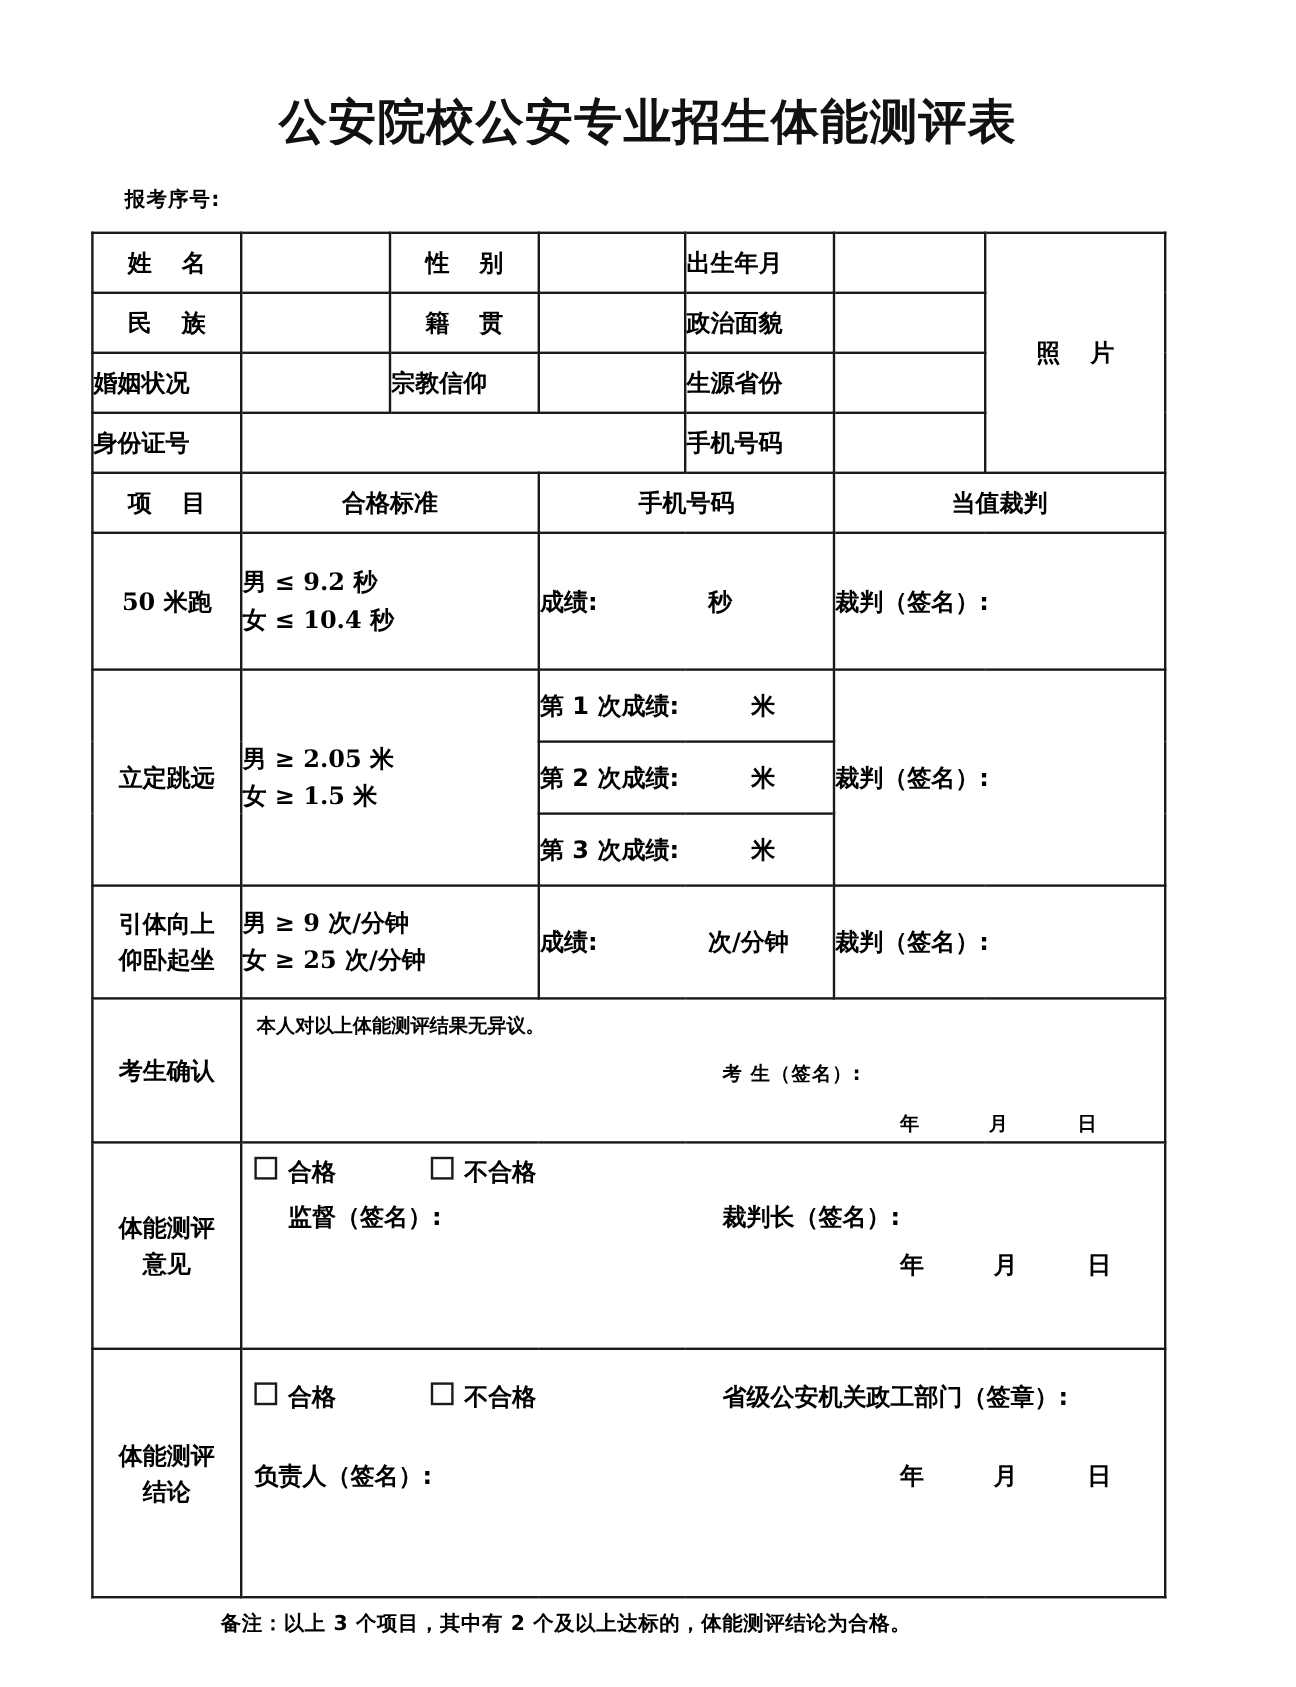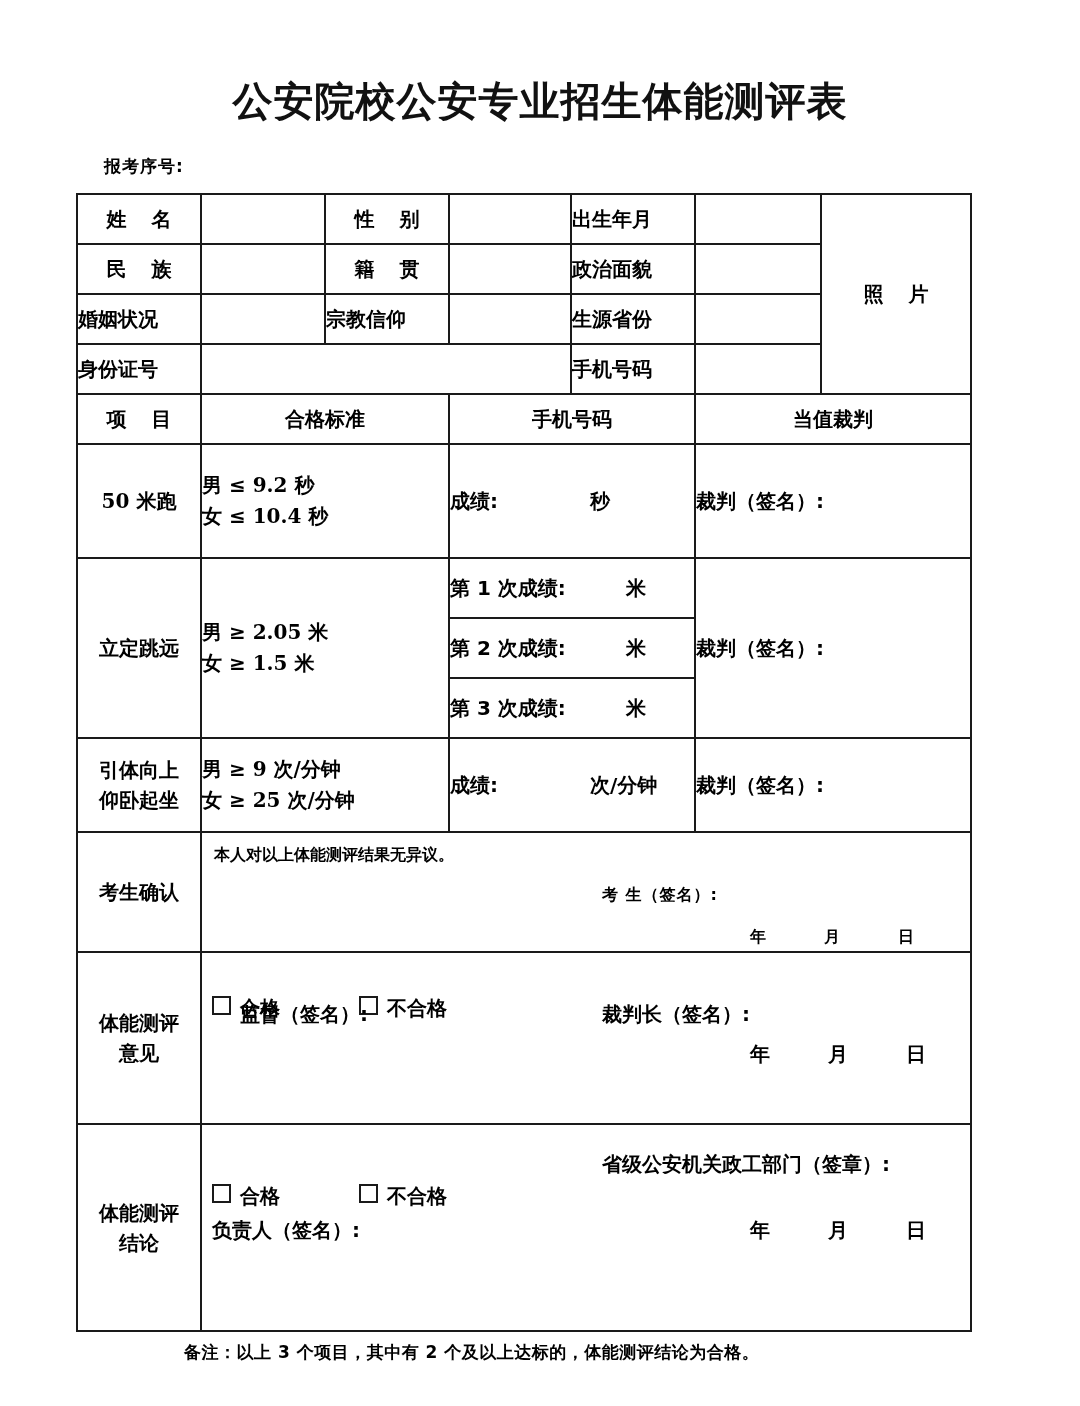--- a/index.html
+++ b/index.html
@@ -172,21 +172,21 @@
   }
   .chk { display: inline-block; }
   .chk .box {
     display: inline-block;
     width: 15px;
     height: 15px;
     border: 2px solid #1a1a1a;
     margin-right: 9px;
     vertical-align: 0px;
   }
-  .chk2 { margin-left: 72px; margin-top: 32px; }
+  .chk2 { margin-left: 72px; }
   .opinion-body .sup {
     position: absolute;
     top: 48px;
     left: 38px;
   }
   .opinion-body .chief {
     position: absolute;
     top: 48px;
     left: 400px;
   }

